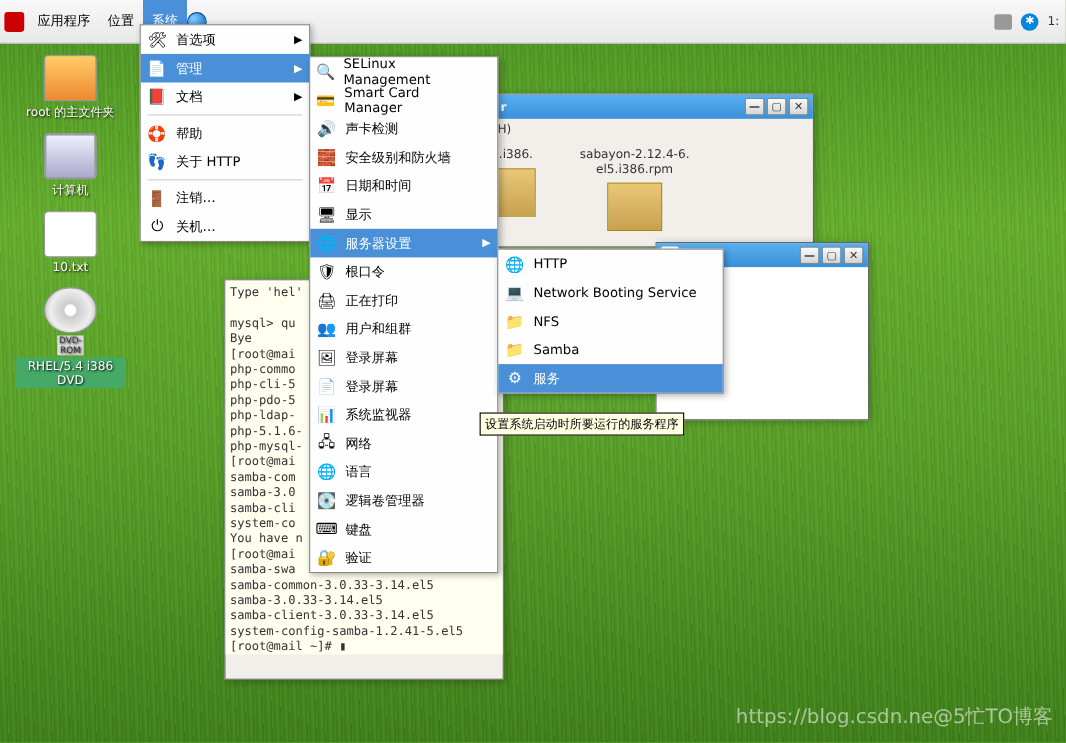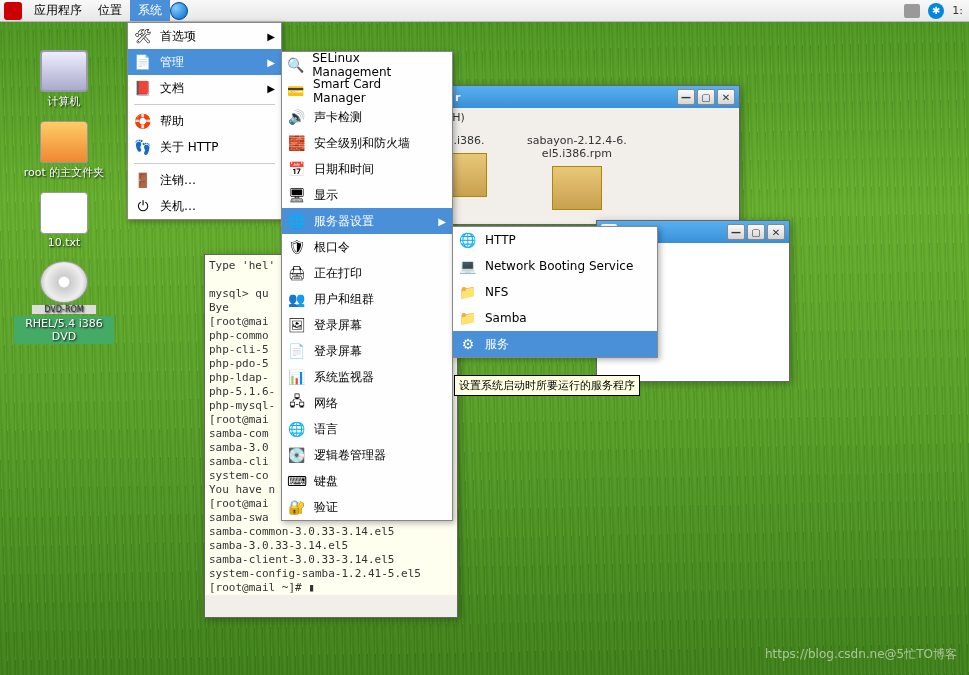--- a/index.html
+++ b/index.html
@@ -1,19 +1,19 @@
 <!DOCTYPE html>
 <html><head>
 <meta charset="utf-8">
 <style>
 * { margin: 0; padding: 0; box-sizing: border-box; font-family: "DejaVu Sans", Arial, sans-serif; }
 body { width: 969px; height: 675px; overflow: hidden; position: relative; background: #5a9e2a; }
 .desktop-bg { position: absolute; inset: 0; background: linear-gradient(to bottom, #4a8f22 0%, #6ab030 30%, #5a9e2a 60%, #3a7518 100%); }
 .grass { position: absolute; inset: 0; background-image: repeating-linear-gradient(88deg, rgba(120,200,60,0.25) 0px, rgba(60,130,30,0.25) 2px, rgba(110,190,55,0.25) 5px, rgba(50,110,25,0.25) 8px); }
-.menubar { position: absolute; top: 0; left: 0; right: 0; height: 22px; background: linear-gradient(#f8f8f8,#e8e8e8); border-bottom: 1px solid #bbb; display: flex; align-items: center; font-size: 12px; z-index: 100; }
+.menubar { position: absolute; top: 0; left: 0; right: 0; height: 40px; background: linear-gradient(#f8f8f8,#e8e8e8); border-bottom: 1px solid #bbb; display: flex; align-items: center; font-size: 12px; z-index: 100; }
 .menubar-left { display: flex; align-items: center; height: 100%; }
 .mb-icon { width: 18px; height: 18px; margin: 0 4px; background: #c00; border-radius: 3px; display: inline-block; }
 .mb-item { padding: 0 8px; height: 100%; display: flex; align-items: center; cursor: pointer; }
 .mb-item.open { background: #4a90d9; color: #fff; }
 .mb-globe { width: 18px; height: 18px; border-radius: 50%; background: radial-gradient(circle at 30% 30%, #8cf, #06c); border: 1px solid #048; }
 .menubar-right { margin-left: auto; display: flex; align-items: center; gap: 8px; padding-right: 6px; font-size: 11px; color: #333; }
 .tray-ic { width: 16px; height: 14px; background: #999; border-radius: 2px; }
 .bt-ic { width: 16px; height: 16px; background: #08d; border-radius: 50%; display:flex;align-items:center;justify-content:center;color:#fff;font-size:10px;font-weight:bold; }
 
 .desktop-icons { position: absolute; top: 50px; left: 14px; z-index: 1; }
@@ -45,22 +45,22 @@
 .w-files { top: 85px; left: 430px; width: 310px; height: 140px; z-index: 5; }
 .w-files .body { padding: 6px; display:flex; gap:40px; font-size:11px; color:#333; }
 .file-ic { width:50px;height:44px;background:linear-gradient(#e8c878,#c8a050);border:1px solid #a80;margin:6px auto;}
 .fmenu{height:20px;font-size:11px;padding:2px 6px;color:#333;}
 
 .w-blank { top: 220px; left: 596px; width: 194px; height: 162px; z-index: 6; }
 
 .w-term { top: 254px; left: 204px; width: 254px; height: 364px; z-index: 4; }
 .term-body { background: #fffff0; font-family: monospace; font-size: 11px; color: #333; padding: 4px; white-space: pre; overflow: hidden; height: calc(100% - 22px); line-height: 14px; }
 
-.tooltip { position: absolute; top: 375px; left: 454px; background: #ffffe1; border: 1px solid #000; font-size: 11px; padding: 2px 4px; z-index: 300; }
-.watermark { position: absolute; bottom: 12px; right: 12px; color: rgba(255,255,255,0.55); font-size: 12px; z-index: 400; }
+.tooltip { position: absolute; top: 375px; left: 436px; background: #ffffe1; border: 1px solid #000; font-size: 11px; padding: 2px 4px; z-index: 300; }
+.watermark { position: absolute; bottom: 12px; right: 12px; color: rgba(255,255,255,0.55); font-size: 18px; z-index: 400; }
 </style>
 </head>
 <body>
 
 <div class="desktop-bg">
     <div class="grass"></div>
   </div>
 
 <div class="menubar">
   <div class="menubar-left">
@@ -72,34 +72,34 @@
   </div>
   <div class="menubar-right">
     <span class="tray-ic"></span>
     <span class="bt-ic">✱</span>
     <span>1:</span>
   </div>
 </div>
 
 <div class="desktop-icons">
   <div class="di">
+      <div class="di-ic folder"></div>
+      <div class="di-label">root 的主文件夹</div>
+    </div>
+  <div class="di">
       <div class="di-ic monitor"></div>
       <div class="di-label">计算机</div>
-    </div>
-  <div class="di">
-      <div class="di-ic folder"></div>
-      <div class="di-label">root 的主文件夹</div>
     </div>
   <div class="di">
       <div class="di-ic doc"></div>
       <div class="di-label">10.txt</div>
     </div>
   <div class="di sel">
       <div class="di-ic dvd"></div>
-      <div style="font-size:8px;color:#333;background:#ddd;width:64px;margin:0 auto 2px;">DVD-ROM</div>
+      <div style="font-size:8px;color:#333;background:#ddd;width:24px;margin:0 auto 2px;">DVD-ROM</div>
       <div class="di-label">RHEL/5.4 i386 DVD</div>
     </div>
 </div>
 
 <div class="window w-files">
   <div class="titlebar">
     <span class="tb-ic"></span>
     <span>r</span>
       <span class="tb-spacer"></span>
     <div class="tb-btn">—</div>

